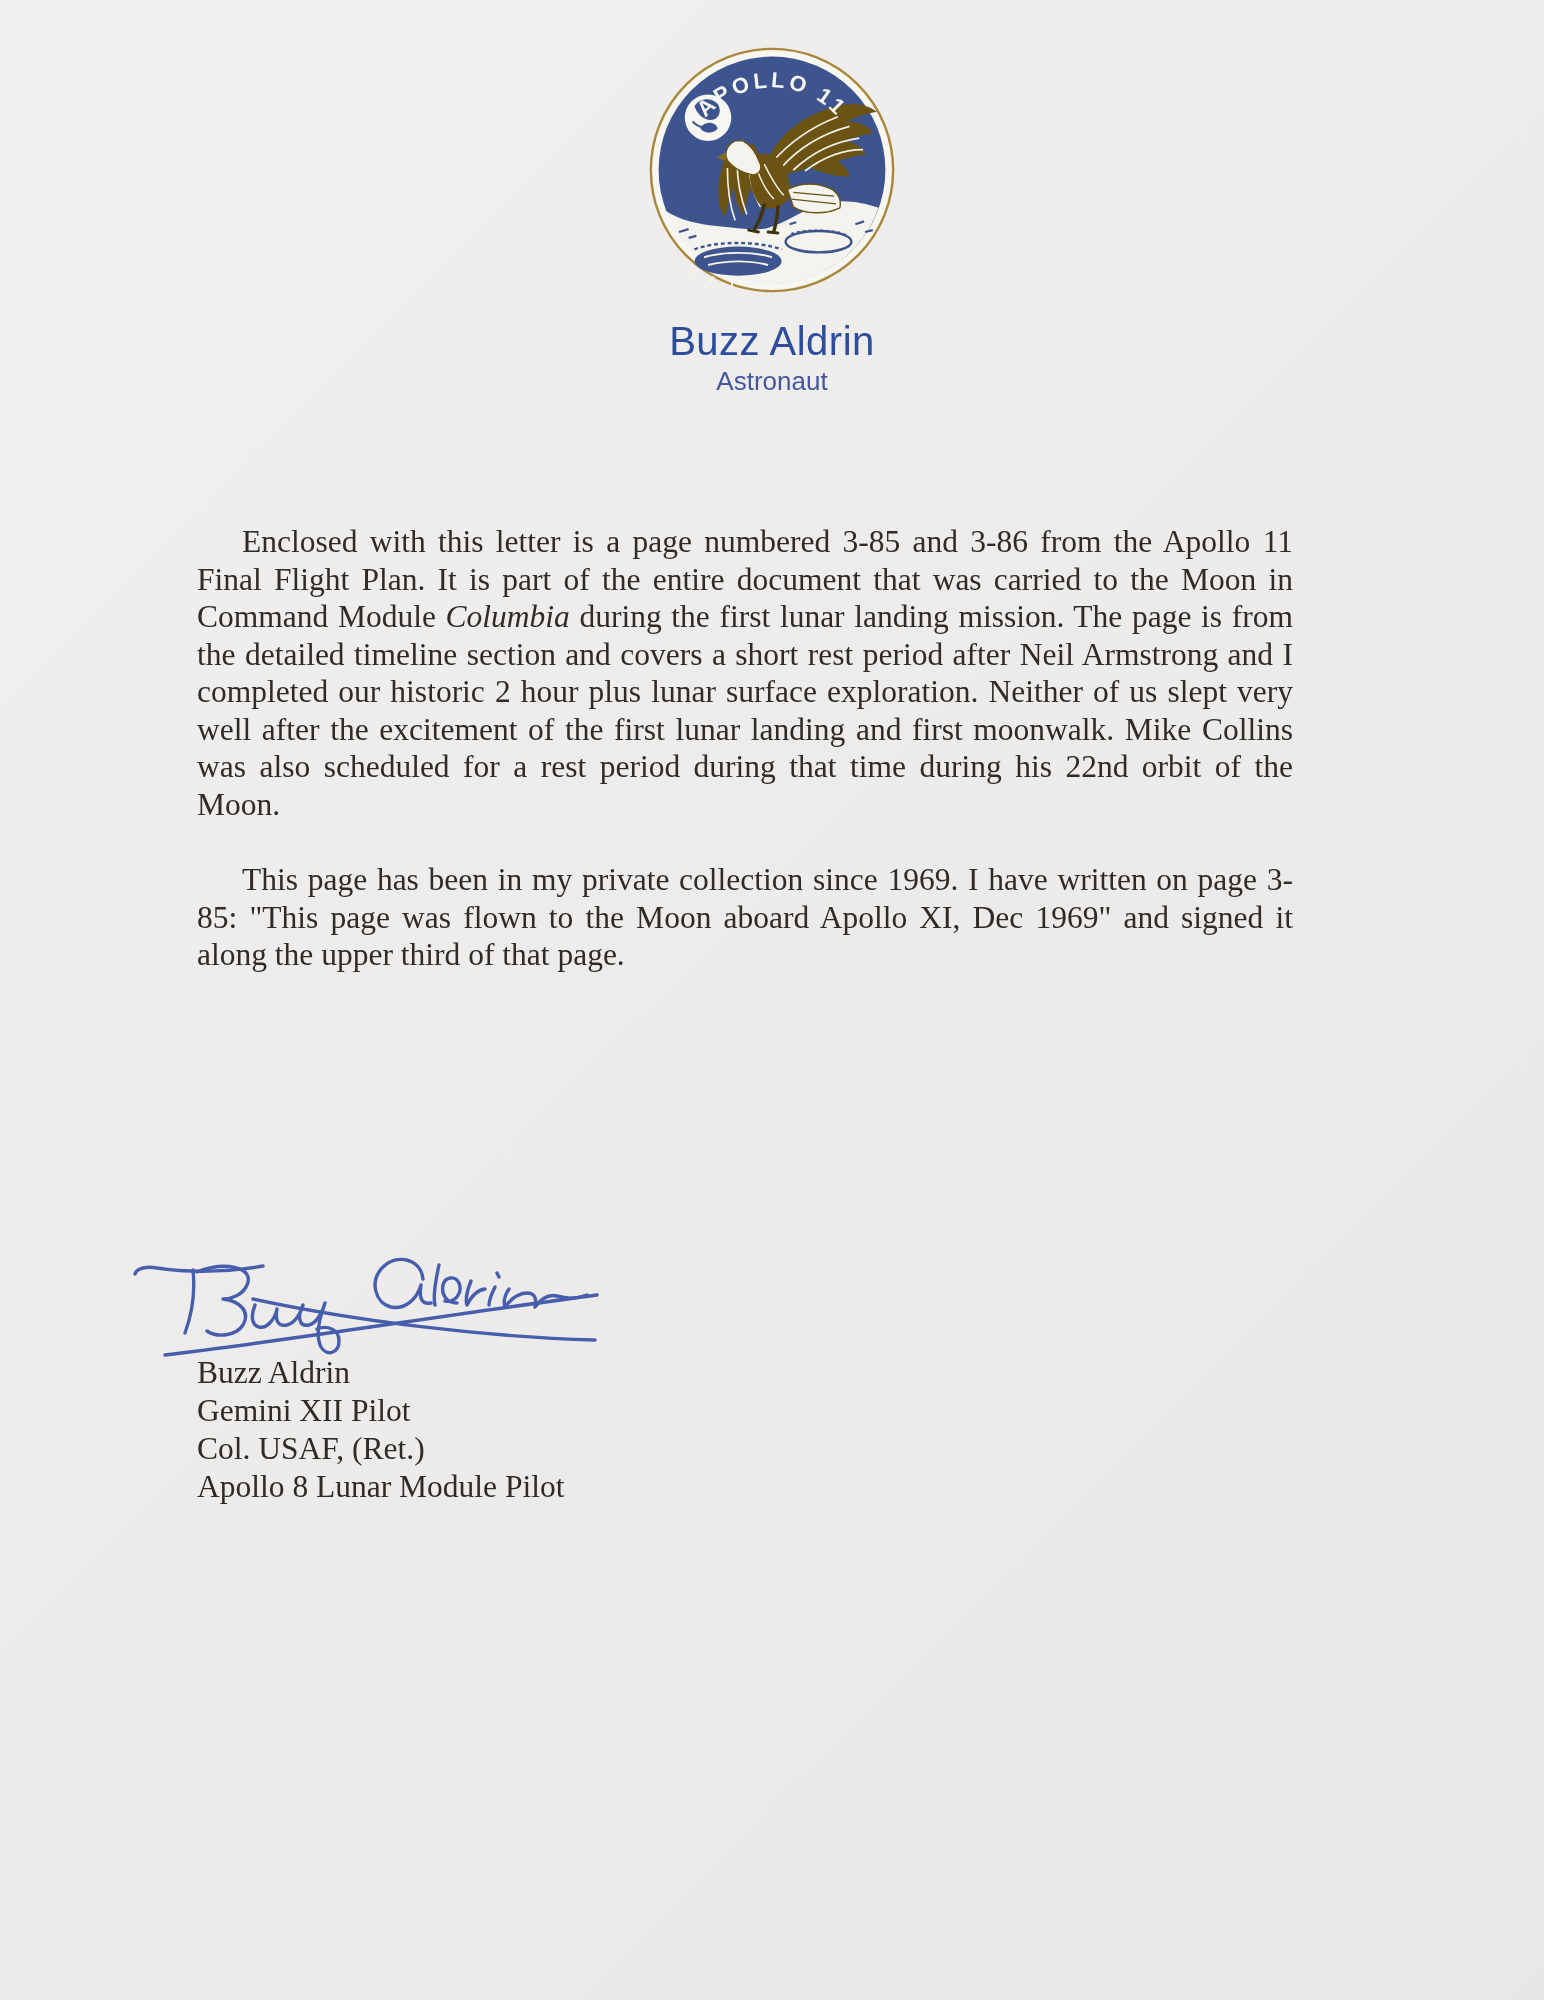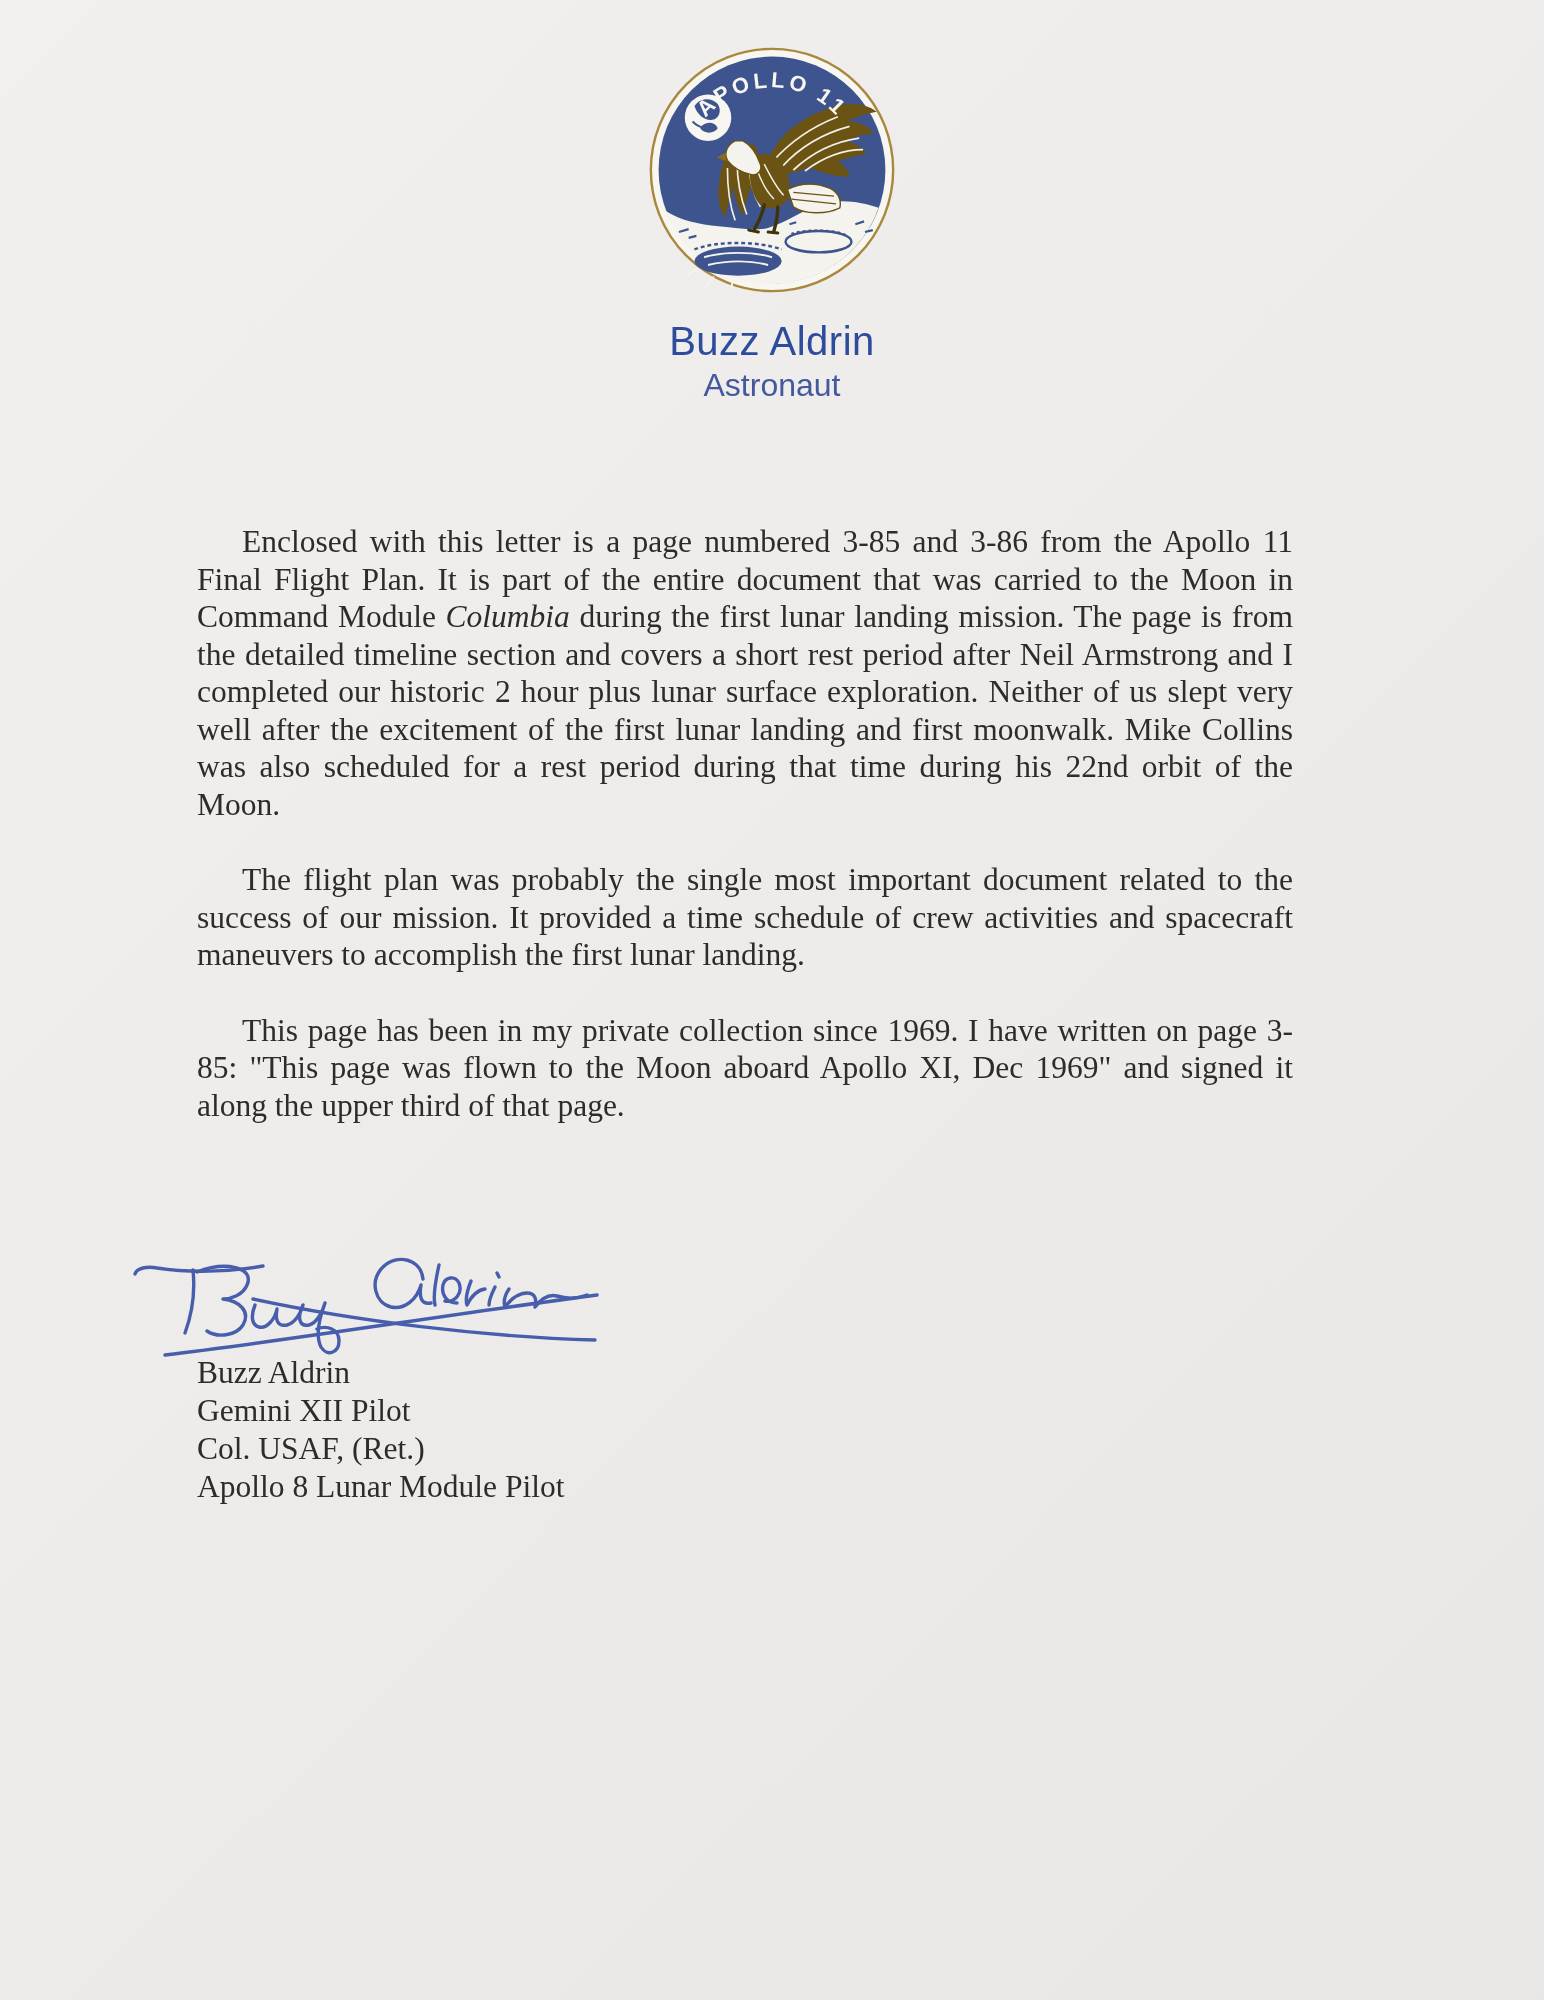--- a/index.html
+++ b/index.html
@@ -23,21 +23,21 @@
     position: absolute; left: 0; right: 0; top: 317px;
     text-align: center;
     font-family: "Liberation Sans", "DejaVu Sans", sans-serif;
     font-size: 40px; line-height: 1.2;
     color: #2d4c9c; letter-spacing: 0.5px;
   }
   .lh-title {
     position: absolute; left: 0; right: 0; top: 366px;
     text-align: center;
     font-family: "Liberation Sans", "DejaVu Sans", sans-serif;
-    font-size: 32px; line-height: 1.2;
+    font-size: 26px; line-height: 1.2;
     color: #44589e;
   }
   .letter-body {
     position: absolute; left: 197px; top: 523px; width: 1096px;
     font-size: 31.5px; line-height: 37.5px;
     color: #2f2b28;
   }
   .letter-body p {
     margin: 0 0 38px 0;
     text-indent: 45px;
@@ -110,21 +110,20 @@
     <text font-family="Liberation Sans, DejaVu Sans, sans-serif" font-size="22.5" font-weight="bold" fill="#f8f6f1" letter-spacing="3.5">
       <textPath href="#arcTop" startOffset="50%" text-anchor="middle">APOLLO 11</textPath>
     </text>
   </svg>
 
   <div class="lh-name">Buzz Aldrin</div>
   <div class="lh-title">Astronaut</div>
 
   <main class="letter-body">
     <p><span>Enclosed with this letter is a page numbered 3-85 and 3-86 from the Apollo 11 Final Flight Plan.  It is part of the entire document that was carried to the Moon in Command Module </span><i>Columbia</i><span> during the first lunar landing mission.  The page is from the detailed timeline section and covers a short rest period after Neil Armstrong and I completed our historic 2 hour plus lunar surface exploration.  Neither of us slept very well after the excitement of the first lunar landing and first moonwalk.  Mike Collins was also scheduled for a rest period during that time during his 22nd orbit of the Moon.</span></p>
-    <p>The flight plan was probably the single most important document related to the success of our mission.  It provided a time schedule of crew activities and spacecraft maneuvers to accomplish the first lunar landing.</p>
     <p>This page has been in my private collection since 1969.  I have written on page 3-85: "This page was flown to the Moon aboard Apollo XI, Dec 1969" and signed it along the upper third of that page.</p>
   </main>
 
   <svg class="signature-svg" viewBox="0 0 500 125" xmlns="http://www.w3.org/2000/svg" aria-label="Buzz Aldrin signature">
     <g stroke="#3a52a8" stroke-width="3.4" fill="none" stroke-linecap="round" stroke-linejoin="round" opacity="0.92">
 
       <path d="M30,31 C32,25 42,23 52,25 C84,30 124,29 158,23"></path>
       <path d="M88,27 C90,46 88,68 80,90"></path>
 
       <path d="M92,29 C120,18 150,24 142,42 C138,52 126,56 118,56 C134,58 146,68 138,82 C131,93 112,95 102,88"></path>

